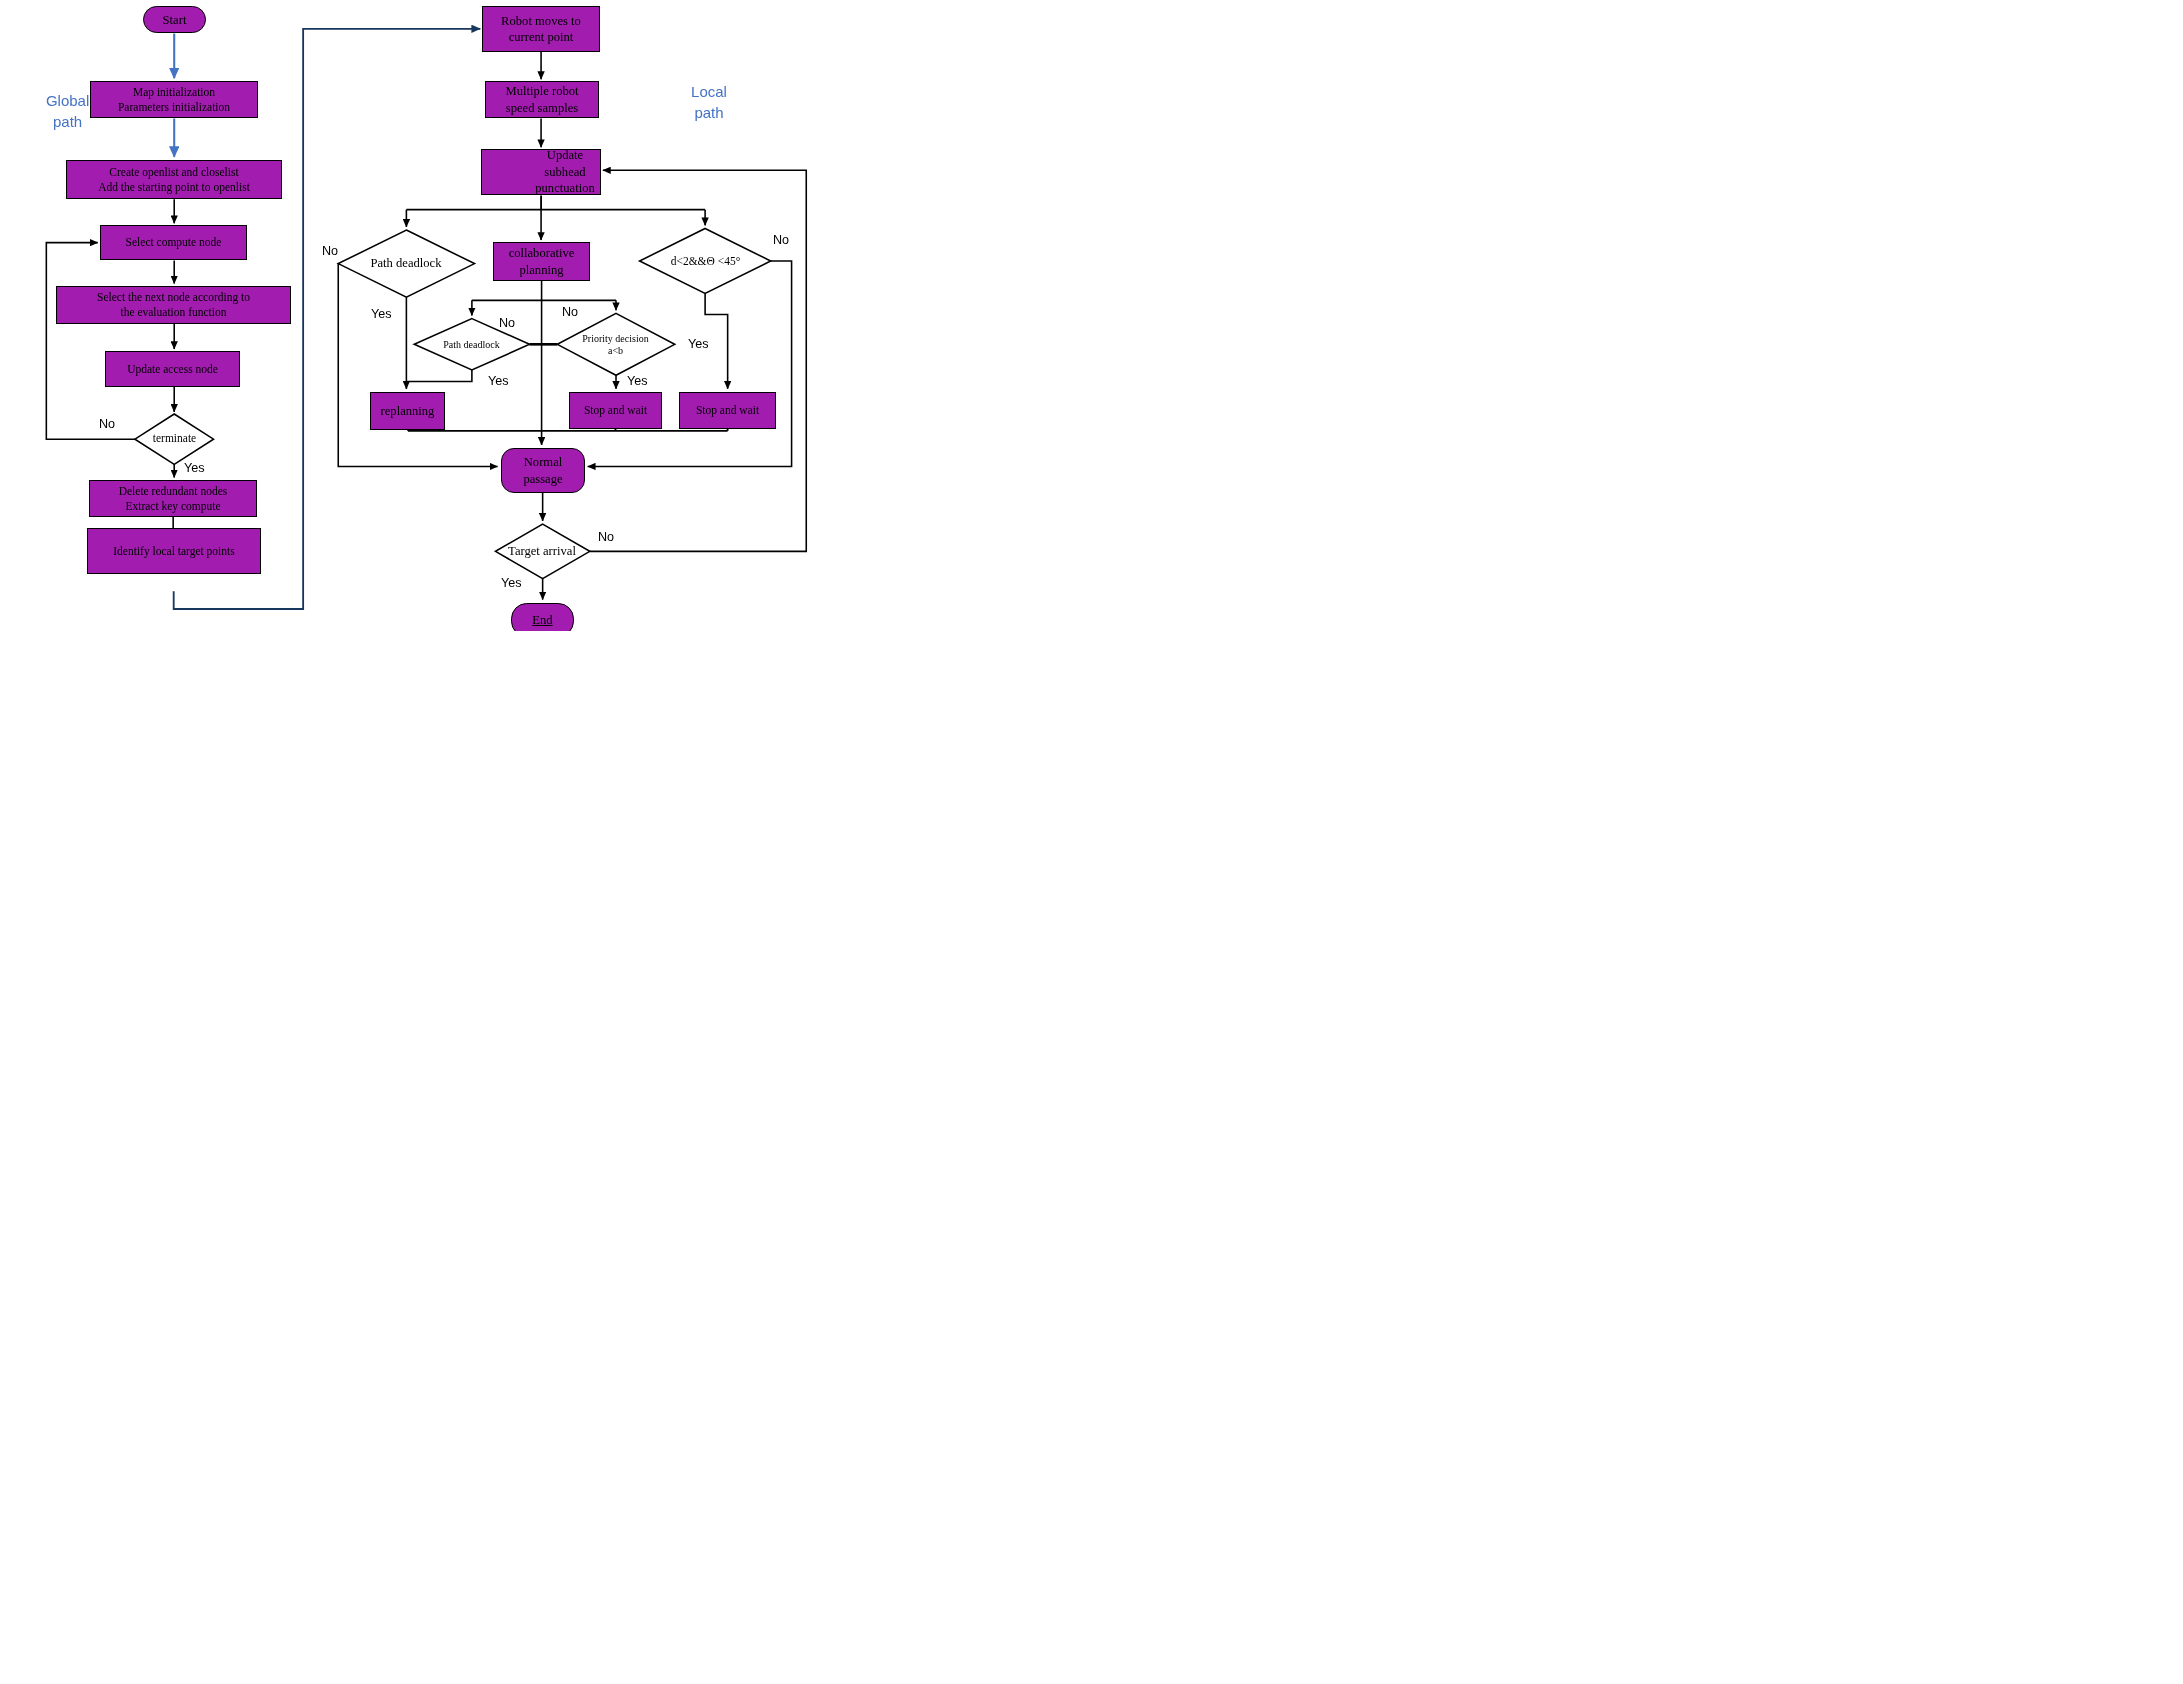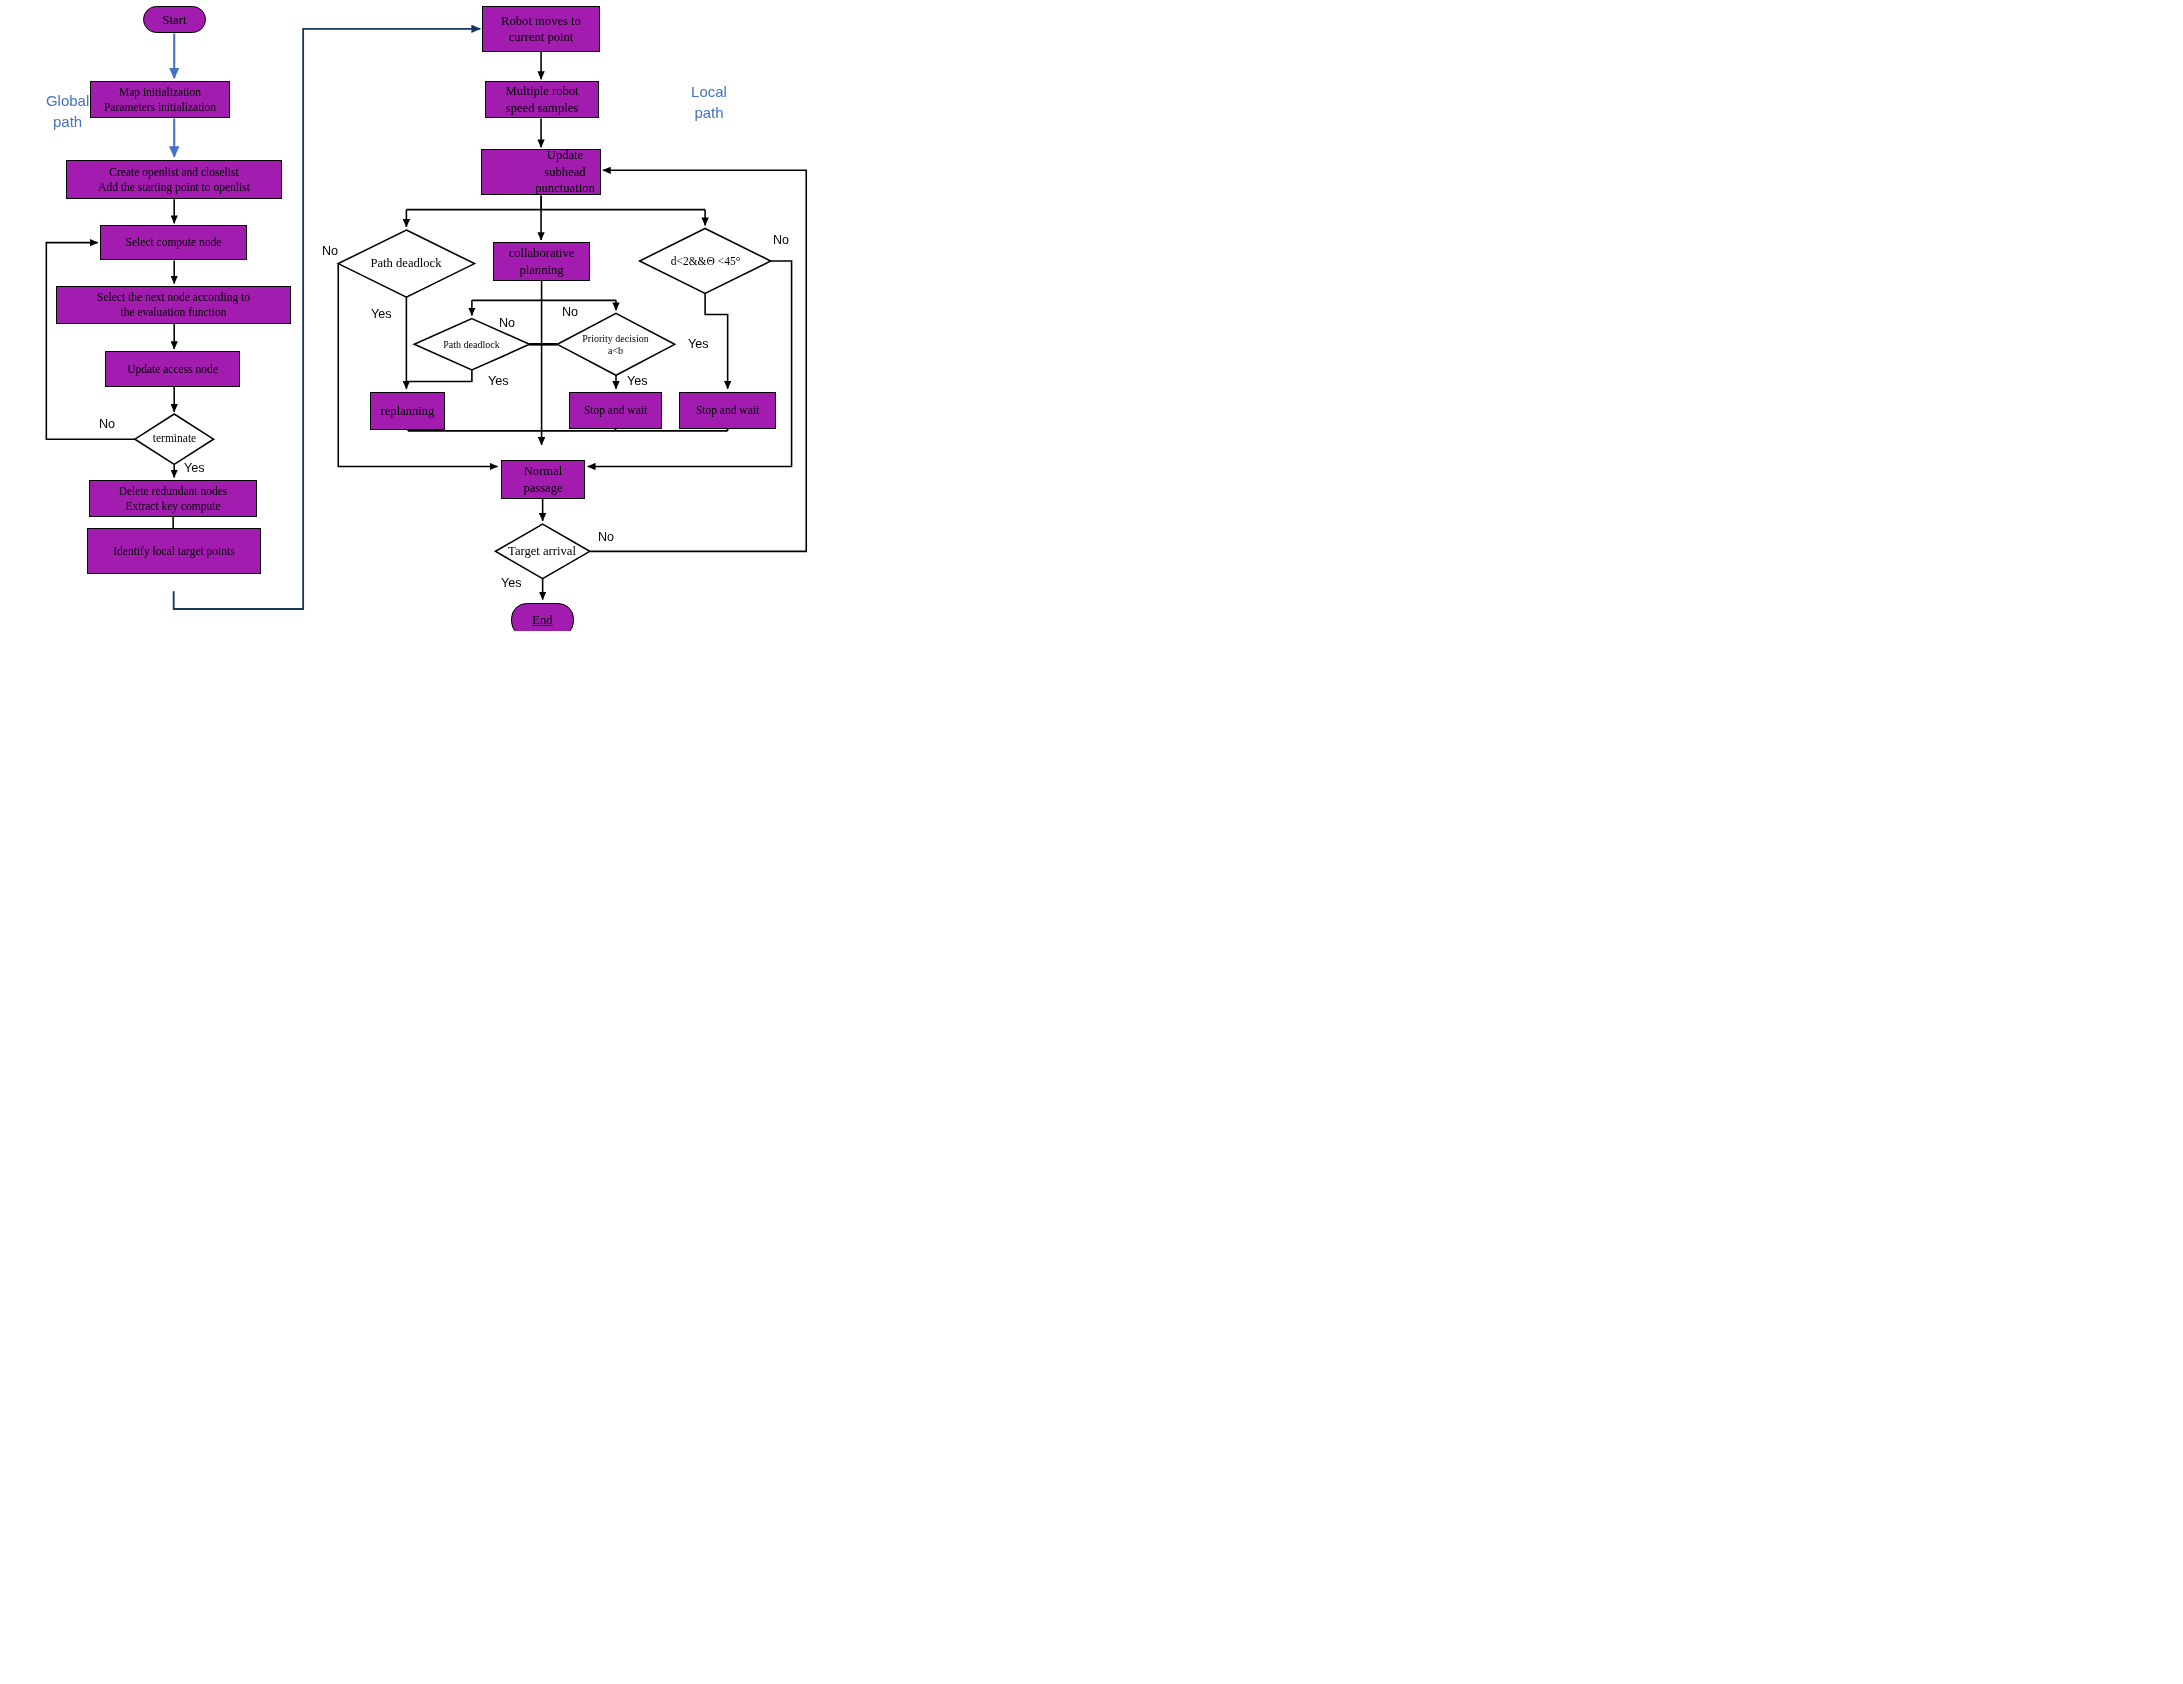--- a/index.html
+++ b/index.html
@@ -103,21 +103,21 @@
     <div>path</div>
   </div>
   <div class="banner" style="left:680px; top:81px; width:58px;">
     <div>Local</div>
     <div>path</div>
   </div>
 
   <div class="node stadium" style="left:143px; top:6.3px; width:63px; height:27px;">
     <div>Start</div>
   </div>
-  <div class="node" style="left:90px; top:81px; width:140px; height:37px;text-align:right;">
+  <div class="node" style="left:90px; top:81px; width:168px; height:37px;text-align:right;">
     <div>Map initialization</div>
     <div>Parameters initialization</div>
   </div>
   <div class="node" style="left:66px; top:160px; width:216px; height:39px;">
     <div>Create openlist and closelist</div>
     <div>Add the starting point to openlist</div>
   </div>
   <div class="node" style="left:100px; top:225px; width:147px; height:35px;">
     <div>Select compute node</div>
   </div>
@@ -170,21 +170,21 @@
   </div>
   <div class="node big" style="left:370px; top:392px; width:75px; height:38px;">
     <div>replanning</div>
   </div>
   <div class="node" style="left:569px; top:392px; width:93px; height:37px;">
     <div>Stop and wait</div>
   </div>
   <div class="node" style="left:679px; top:392px; width:97px; height:37px;">
     <div>Stop and wait</div>
   </div>
-  <div class="node big" style="left:501px; top:460px; width:84px; height:39px;">
+  <div class="node big" style="left:501px; top:448px; width:84px; height:45px;border-radius:13px;">
     <div>Normal</div>
     <div>passage</div>
   </div>
   <div class="dtext big" style="left:495px; top:524px; width:94px; height:55px;">
     <div>Target arrival</div>
   </div>
   <div class="node stadium" style="left:511px; top:603px; width:63px; height:34px;text-decoration:underline;">
     <div>End</div>
   </div>
 

